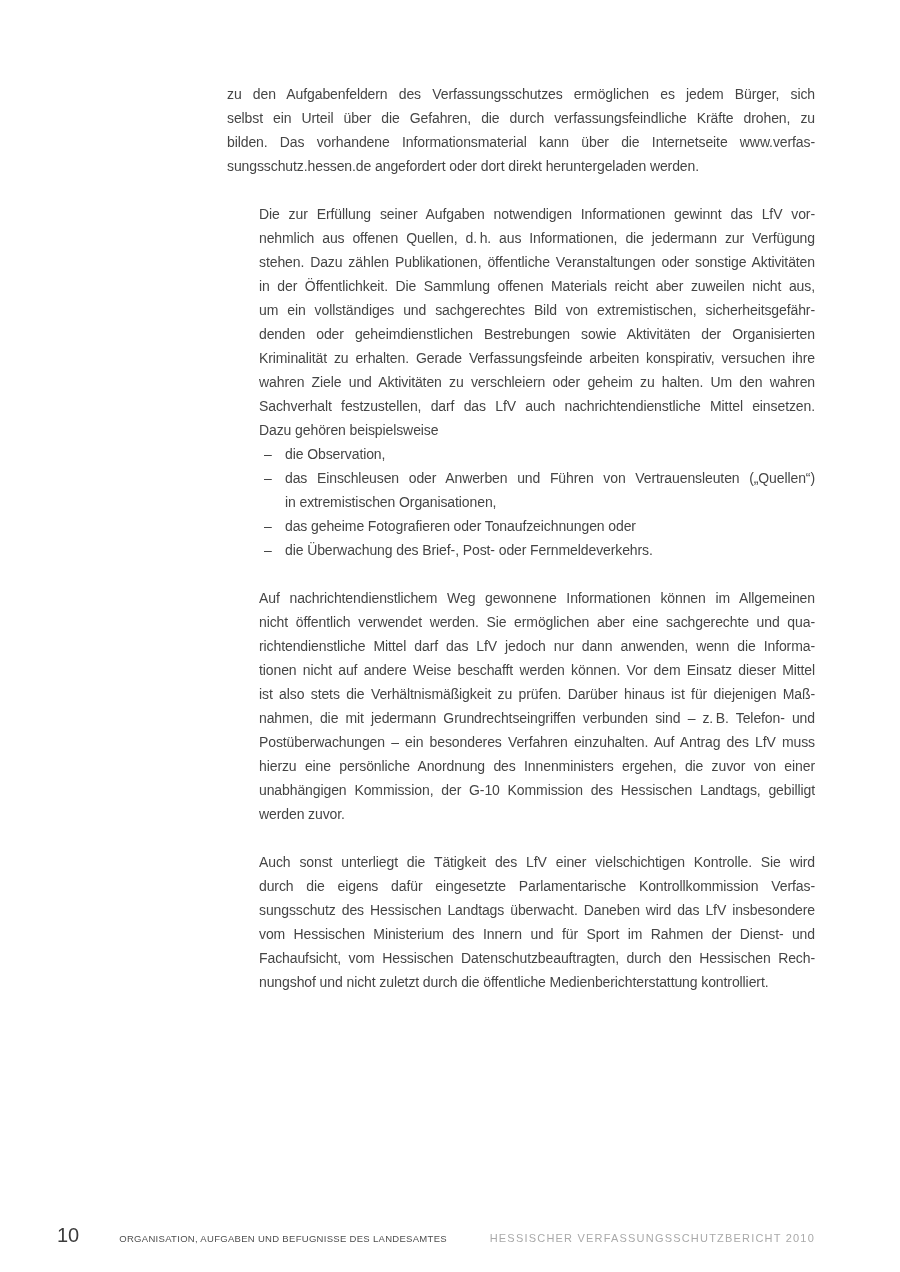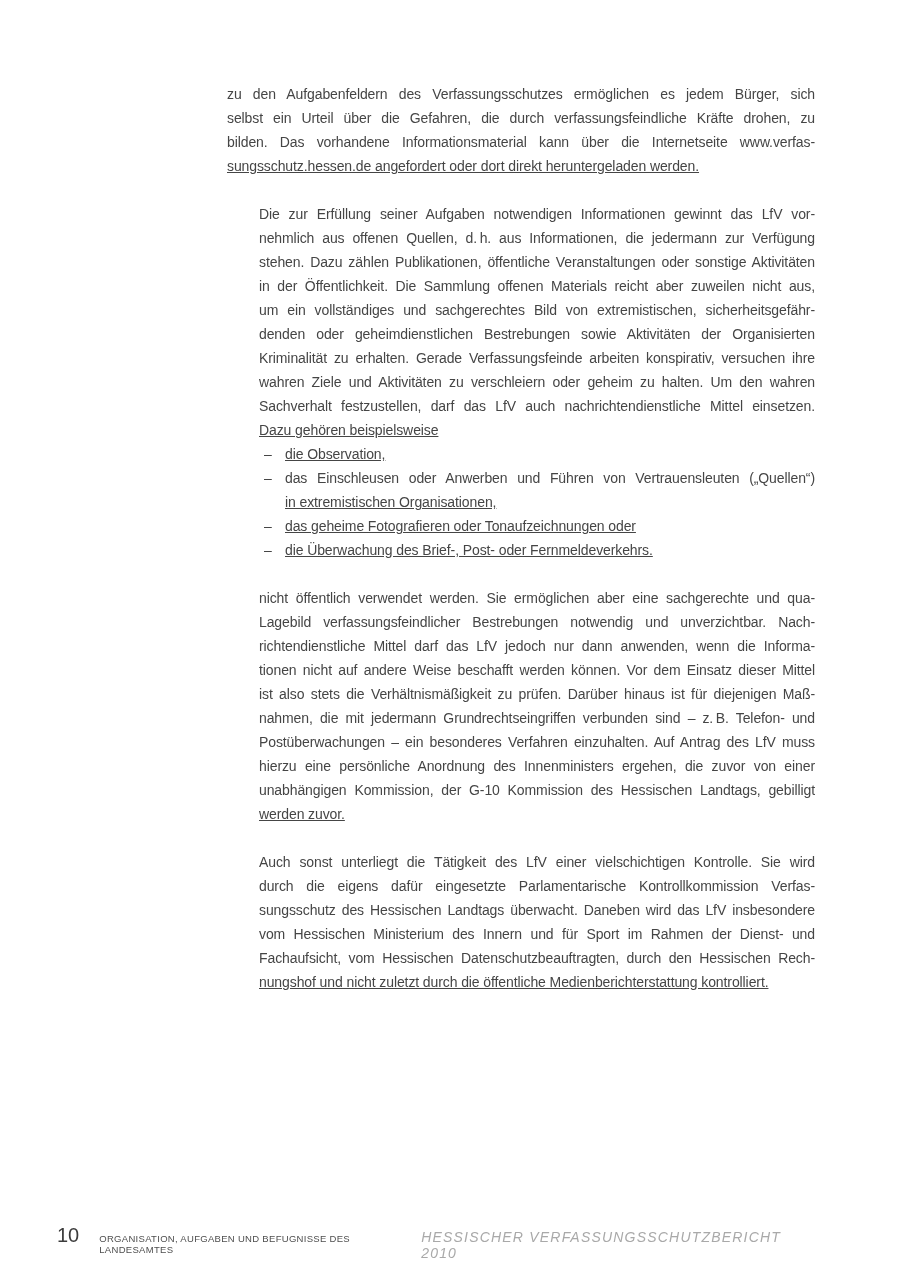--- a/index.html
+++ b/index.html
@@ -33,58 +33,57 @@
     height: 24px;
     line-height: 24px;
     overflow: hidden;
     text-align: justify;
     text-align-last: justify;
     white-space: normal;
   }
   .line.last {
     text-align: right;
     text-align-last: left;
-    text-decoration: underline;
   }
   .list-item { display: flex; }
   .list-item .marker {
     box-sizing: border-box;
     width: 26px;
     padding-left: 5px;
     flex: 0 0 26px;
     line-height: 24px;
   }
   .list-item .item-lines {
     flex: 1;
     min-width: 0;
   }
   .footer {
     position: absolute;
     left: 57px;
     top: 1224px;
     width: 758px;
     display: flex;
     align-items: baseline;
+    gap: 20px;
   }
   .page-num {
     font-size: 20px;
     color: #3c3c3c;
   }
   .footer-section {
     margin-left: 20px;
     font-size: 9.5px;
     letter-spacing: 0.3px;
     color: #4e4e4e;
   }
   .footer-report {
     margin-left: auto;
-    font-size: 14px;
+    font-size: 11px;
     letter-spacing: 1.2px;
     color: #a9a9a9;
-    font-style: italic;
   }
 </style>
 </head>
 <body>
 
 <div class="page">
 
   <main class="text-column">
       <div class="block paragraph">
         <div class="line">zu den Aufgabenfeldern des Verfassungsschutzes ermöglichen es jedem Bürger, sich</div>
@@ -125,22 +124,22 @@
           </div>
         </div>
         <div class="list-item">
           <span class="marker">–</span>
           <div class="item-lines">
             <div class="line last">die Überwachung des Brief-, Post- oder Fernmeldeverkehrs.</div>
           </div>
         </div>
       </div>
       <div class="block paragraph">
+        <div class="line">Auf nachrichtendienstlichem Weg gewonnene Informationen können im Allgemeinen</div>
         <div class="line">nicht öffentlich verwendet werden. Sie ermöglichen aber eine sachgerechte und qua-</div>
-        <div class="line">Lagebild verfassungsfeindlicher Bestrebungen notwendig und unverzichtbar. Nach-</div>
         <div class="line">richtendienstliche Mittel darf das LfV jedoch nur dann anwenden, wenn die Informa-</div>
         <div class="line">tionen nicht auf andere Weise beschafft werden können. Vor dem Einsatz dieser Mittel</div>
         <div class="line">ist also stets die Verhältnismäßigkeit zu prüfen. Darüber hinaus ist für diejenigen Maß-</div>
         <div class="line">nahmen, die mit jedermann Grundrechtseingriffen verbunden sind – z. B. Telefon- und</div>
         <div class="line">Postüberwachungen – ein besonderes Verfahren einzuhalten. Auf Antrag des LfV muss</div>
         <div class="line">hierzu eine persönliche Anordnung des Innenministers ergehen, die zuvor von einer</div>
         <div class="line">unabhängigen Kommission, der G-10 Kommission des Hessischen Landtags, gebilligt</div>
         <div class="line last">werden zuvor.</div>
       </div>
       <div class="block paragraph">

